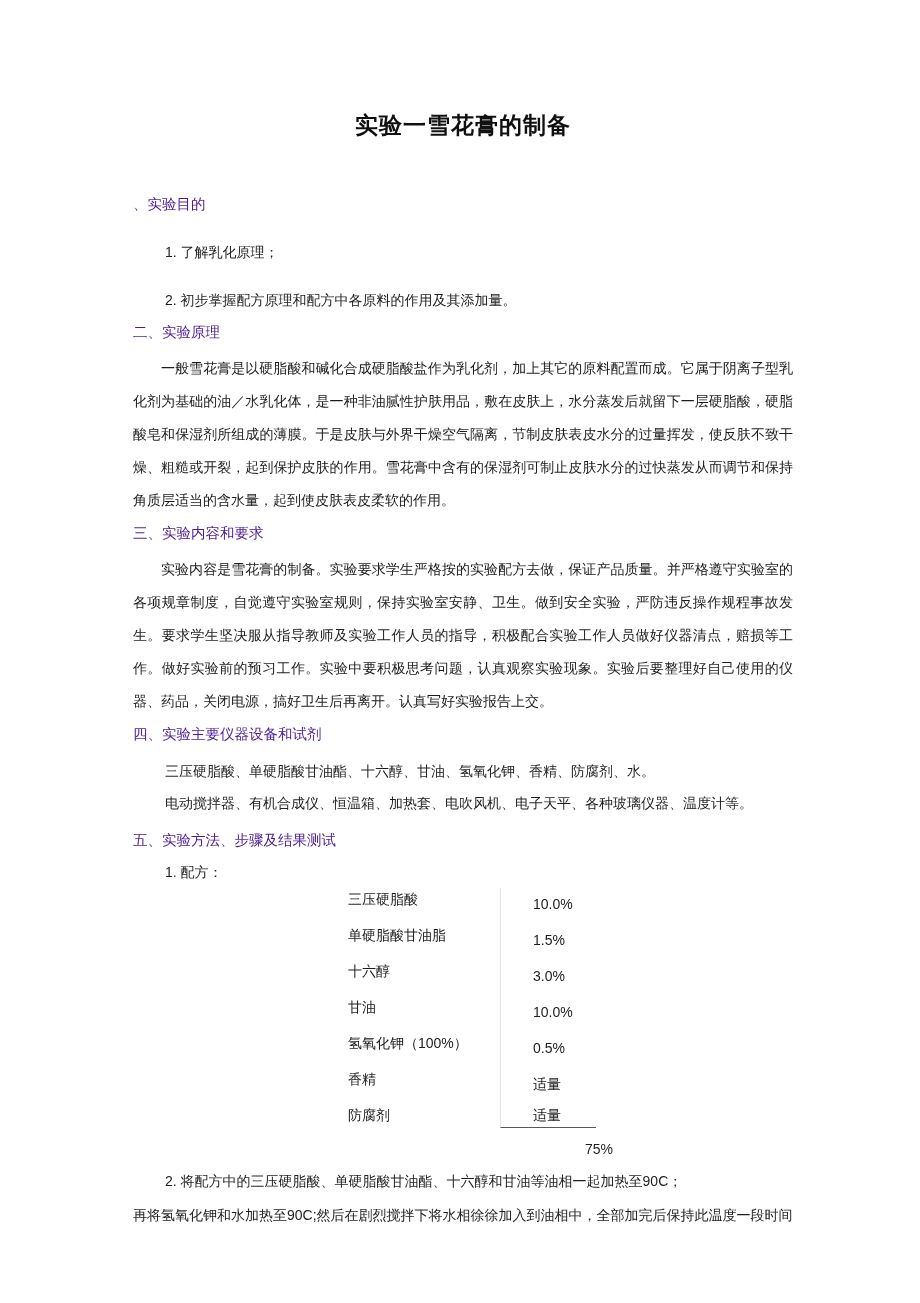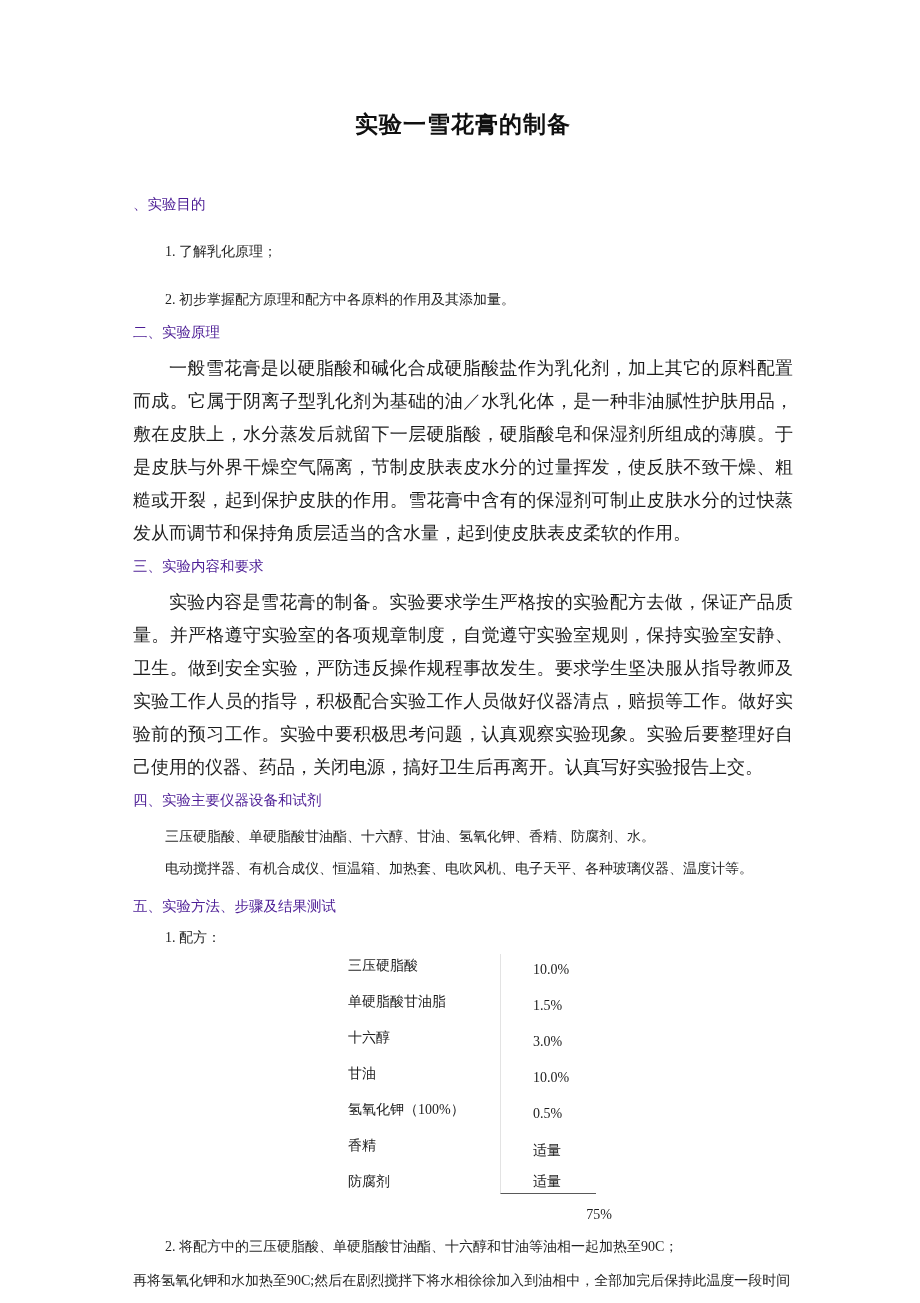--- a/index.html
+++ b/index.html
@@ -2,21 +2,21 @@
 <html><head>
 <meta charset="utf-8">
 <style>
   * { margin:0; padding:0; box-sizing:border-box; }
   html,body { background:#ffffff; }
   #page {
     position:relative;
     width:920px; height:1303px;
     background:#ffffff;
     color:#1f1f1f;
-    font-family:Liberation Serif, serif;
+    font-family:Liberation Sans, sans-serif;
     padding:0 127px 0 133px;
     overflow:hidden;
   }
   .doc-title {
     margin-top:110px;
     font-size:23px;
     font-weight:bold;
     letter-spacing:1px;
     text-align:center;
     line-height:30px;
@@ -30,21 +30,21 @@
   }
   #h-goal { margin-top:48px; }
   .list-item {
     padding-left:32px;
     font-size:14px;
     line-height:32px;
     white-space:nowrap;
     margin-top:16px;
   }
   .para {
-    font-size:18px;
+    font-size:14px;
     line-height:33px;
     text-align:justify;
     text-indent:2em;
     color:#1c1c1c;
     margin-top:4px;
   }
   .indent-line {
     padding-left:32px;
     font-size:14px;
     line-height:32px;

